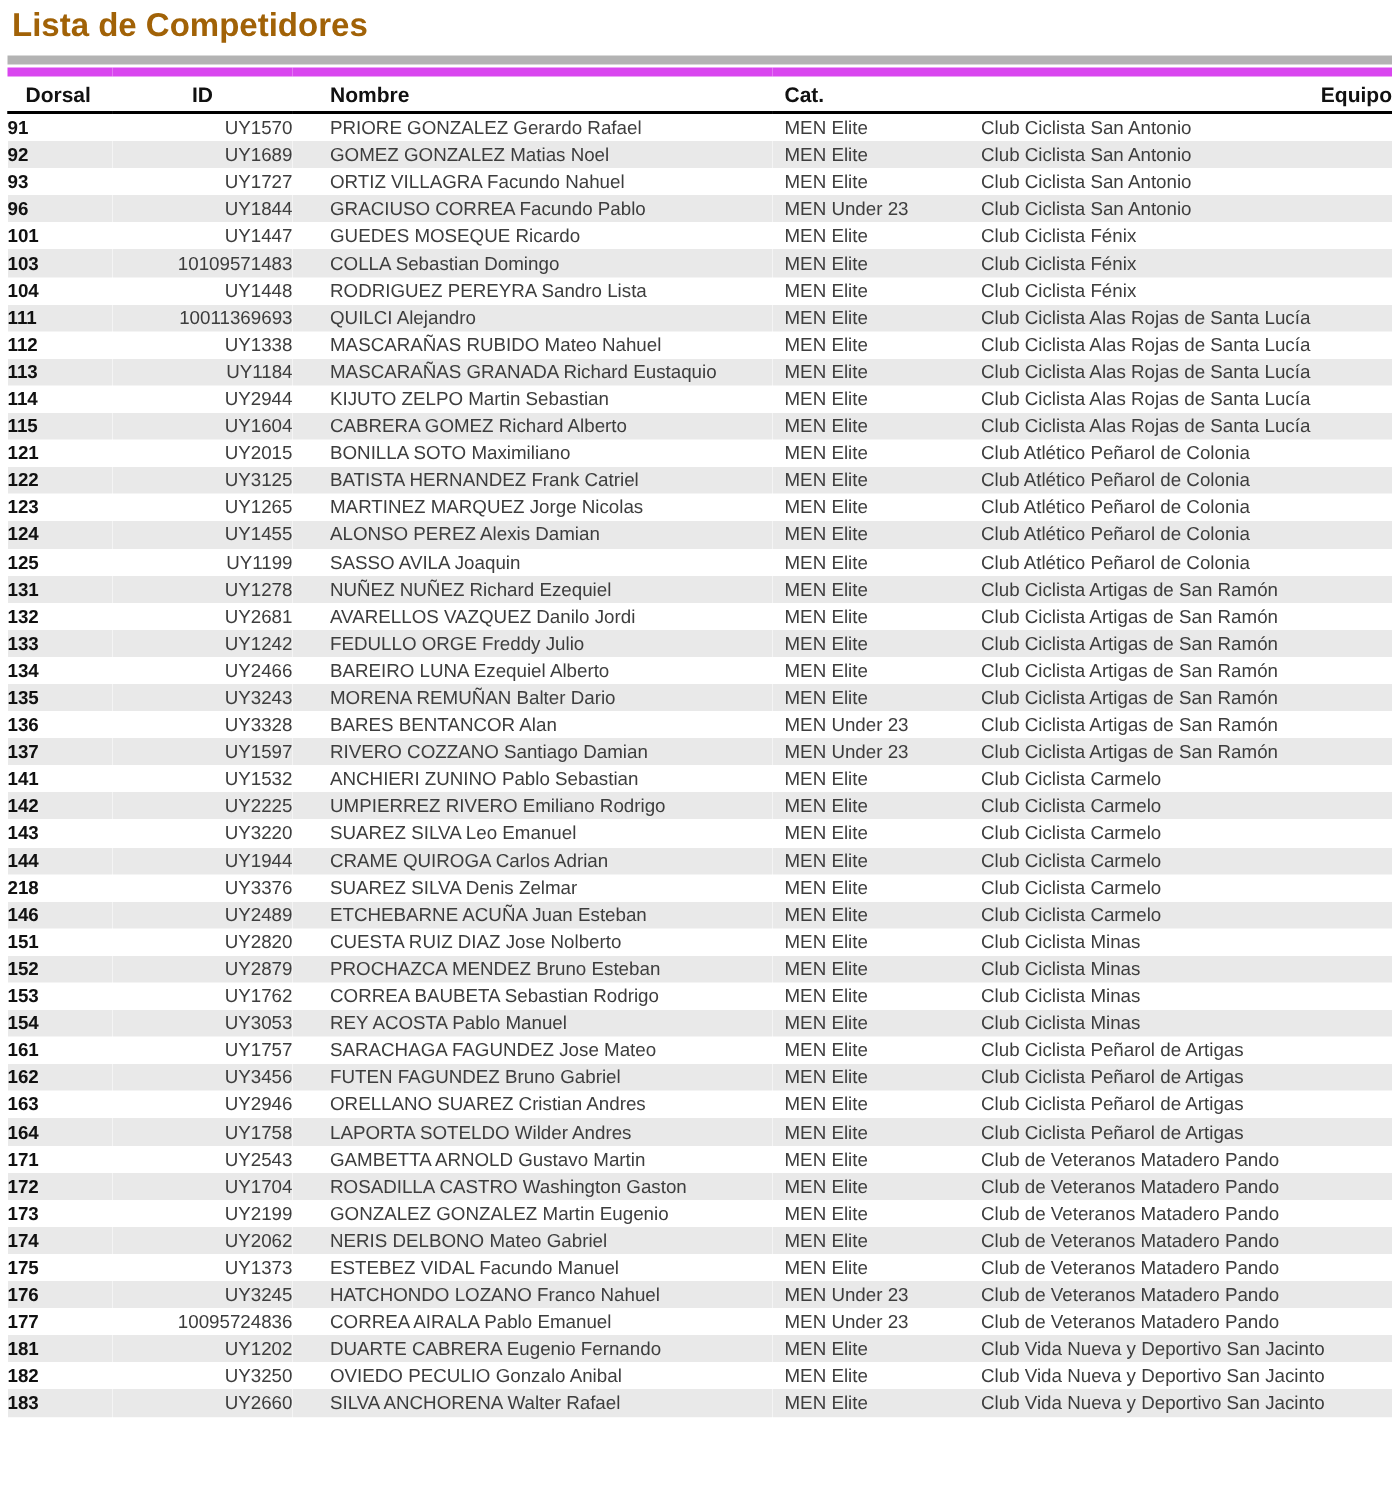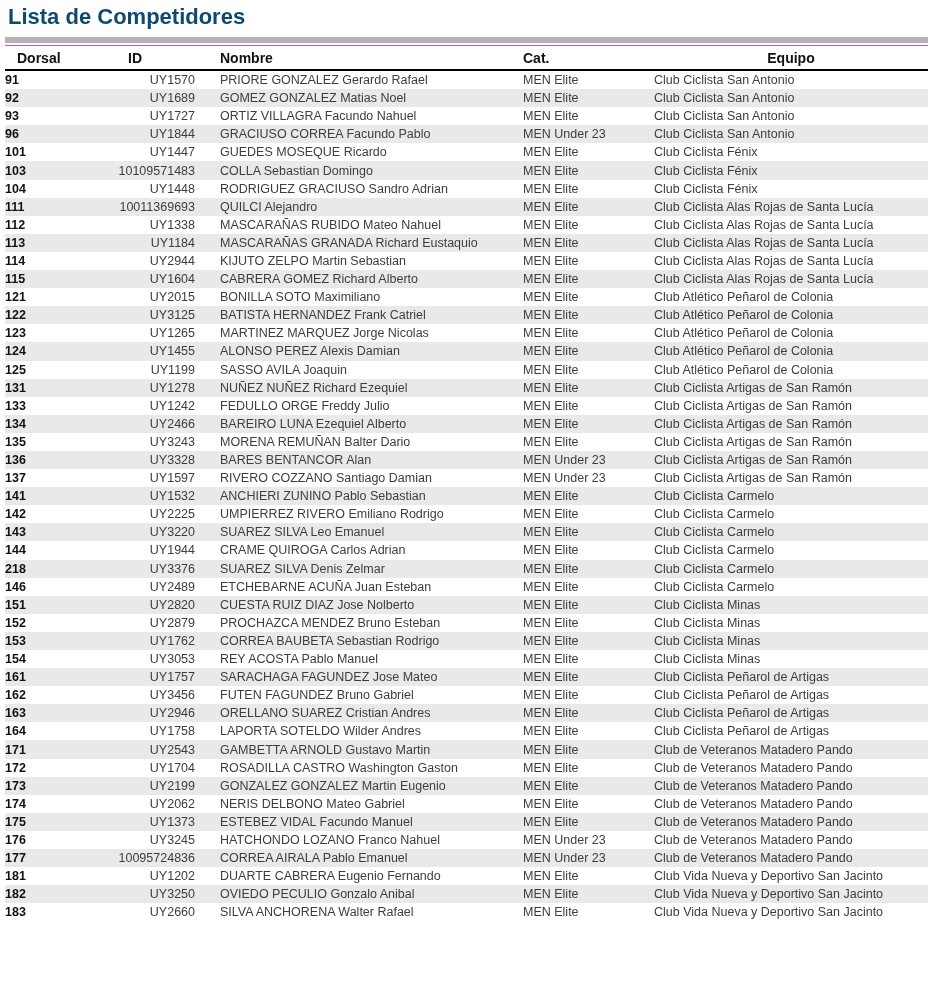--- a/index.html
+++ b/index.html
@@ -9,49 +9,49 @@
     width: 933px;
     font-family: "Liberation Sans", sans-serif;
   }
   .page {
     width: 923px;
     padding: 0 5px;
   }
   h1.title {
     font-size: 22px;
     font-weight: bold;
-    color: #0c4a6e;
+    color: #a16207;
     margin: 4px 0 7px 3px;
     line-height: 26px;
   }
   .divider-bar {
     height: 6px;
     background: #b3b3b3;
   }
   table.competitors {
     width: 923px;
     border-collapse: collapse;
     table-layout: fixed;
     margin-top: 2px;
-    border-top: 1px solid #d946ef;
+    border-top: 6px solid #d946ef;
   }
   thead th {
     font-size: 14px;
     font-weight: bold;
     color: #111;
     height: 23px;
     vertical-align: middle;
     border-bottom: 2px solid #000;
     padding: 0;
   }
   th.col-dorsal { text-align: left; padding-left: 12px; }
   th.col-id { text-align: center; }
   th.col-nombre { text-align: left; padding-left: 25px; }
   th.col-cat { text-align: left; padding-left: 8px; margin-left: 31px; }
-  th.col-equipo { text-align: center; padding-left: 6px; }
+  th.col-equipo { text-align: right; padding-left: 6px; }
 
   tbody td {
     font-size: 12.5px;
     color: #3d3d3d;
     height: 18.1px;
     padding: 0;
     vertical-align: middle;
     white-space: nowrap;
     overflow: hidden;
   }
@@ -126,21 +126,21 @@
         <tr>
           <td class="col-dorsal">103</td>
           <td class="col-id">10109571483</td>
           <td class="col-nombre">COLLA Sebastian Domingo</td>
           <td class="col-cat">MEN Elite</td>
           <td class="col-equipo">Club Ciclista Fénix</td>
         </tr>
         <tr>
           <td class="col-dorsal">104</td>
           <td class="col-id">UY1448</td>
-          <td class="col-nombre">RODRIGUEZ GRACIUSO Sandro Adrian</td>
+          <td class="col-nombre">RODRIGUEZ PEREYRA Sandro Lista</td>
           <td class="col-cat">MEN Elite</td>
           <td class="col-equipo">Club Ciclista Fénix</td>
         </tr>
         <tr>
           <td class="col-dorsal">111</td>
           <td class="col-id">10011369693</td>
           <td class="col-nombre">QUILCI Alejandro</td>
           <td class="col-cat">MEN Elite</td>
           <td class="col-equipo">Club Ciclista Alas Rojas de Santa Lucía</td>
         </tr>
@@ -204,20 +204,27 @@
           <td class="col-dorsal">125</td>
           <td class="col-id">UY1199</td>
           <td class="col-nombre">SASSO AVILA Joaquin</td>
           <td class="col-cat">MEN Elite</td>
           <td class="col-equipo">Club Atlético Peñarol de Colonia</td>
         </tr>
         <tr>
           <td class="col-dorsal">131</td>
           <td class="col-id">UY1278</td>
           <td class="col-nombre">NUÑEZ NUÑEZ Richard Ezequiel</td>
+          <td class="col-cat">MEN Elite</td>
+          <td class="col-equipo">Club Ciclista Artigas de San Ramón</td>
+        </tr>
+        <tr>
+          <td class="col-dorsal">132</td>
+          <td class="col-id">UY2681</td>
+          <td class="col-nombre">AVARELLOS VAZQUEZ Danilo Jordi</td>
           <td class="col-cat">MEN Elite</td>
           <td class="col-equipo">Club Ciclista Artigas de San Ramón</td>
         </tr>
         <tr>
           <td class="col-dorsal">133</td>
           <td class="col-id">UY1242</td>
           <td class="col-nombre">FEDULLO ORGE Freddy Julio</td>
           <td class="col-cat">MEN Elite</td>
           <td class="col-equipo">Club Ciclista Artigas de San Ramón</td>
         </tr>

